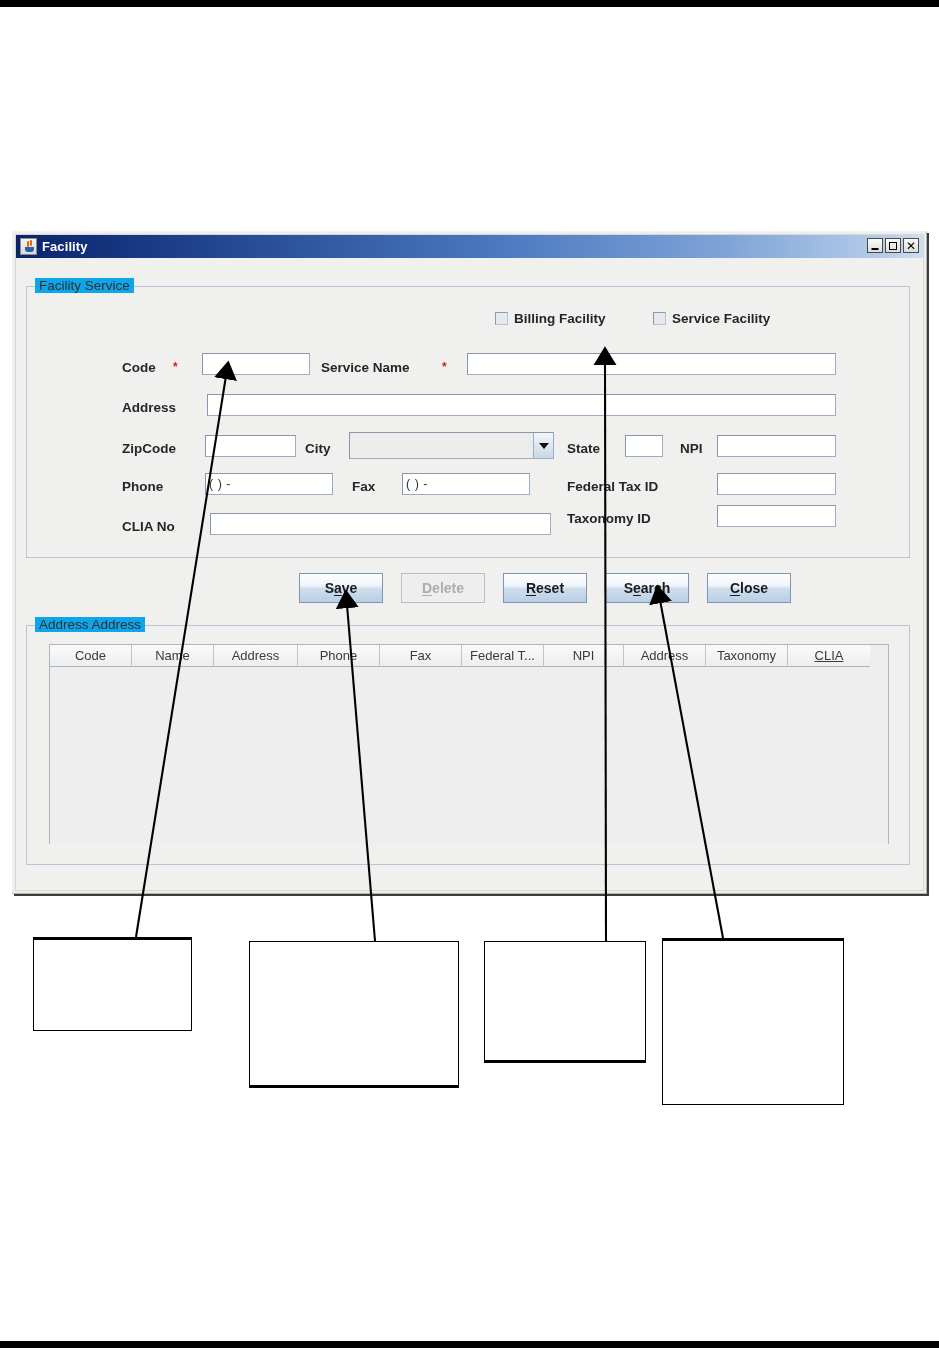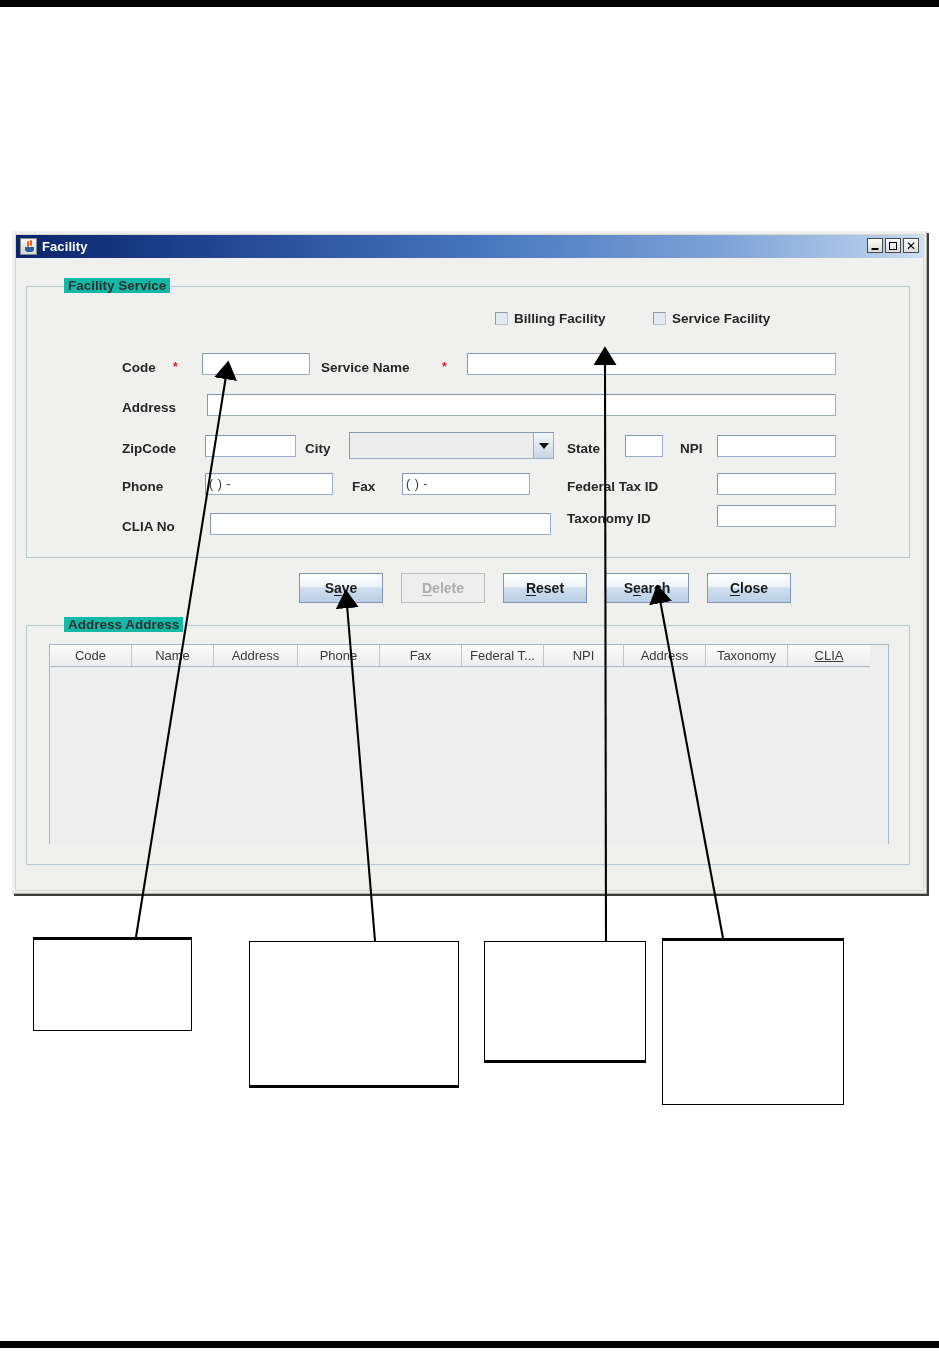--- a/index.html
+++ b/index.html
@@ -80,24 +80,23 @@
            font-family: "DejaVu Sans", sans-serif; }
 
   
   .group {
     position: absolute;
     border: 1px solid #b8c6d8;
     background: transparent;
   }
   .group-title {
     position: absolute; top: -9px; left: 8px;
-    background: #14b8a6; padding: 0 4px;
-    font-size: 13.5px; font-weight: bold; color: #2f2f2f;
+    background: #0ea5e9; padding: 0 4px;
+    font-size: 13.5px; font-weight: normal; color: #2f2f2f;
     white-space: nowrap;
-    margin-left: 29px;
   }
   #grp-facility { left: 10px; top: 51px; width: 884px; height: 272px; }
   #grp-address  { left: 10px; top: 390px; width: 884px; height: 240px; }
 
   
   .lbl {
     position: absolute;
     font-size: 13.5px; font-weight: bold; color: #262626;
     white-space: nowrap; line-height: 1;
   }

